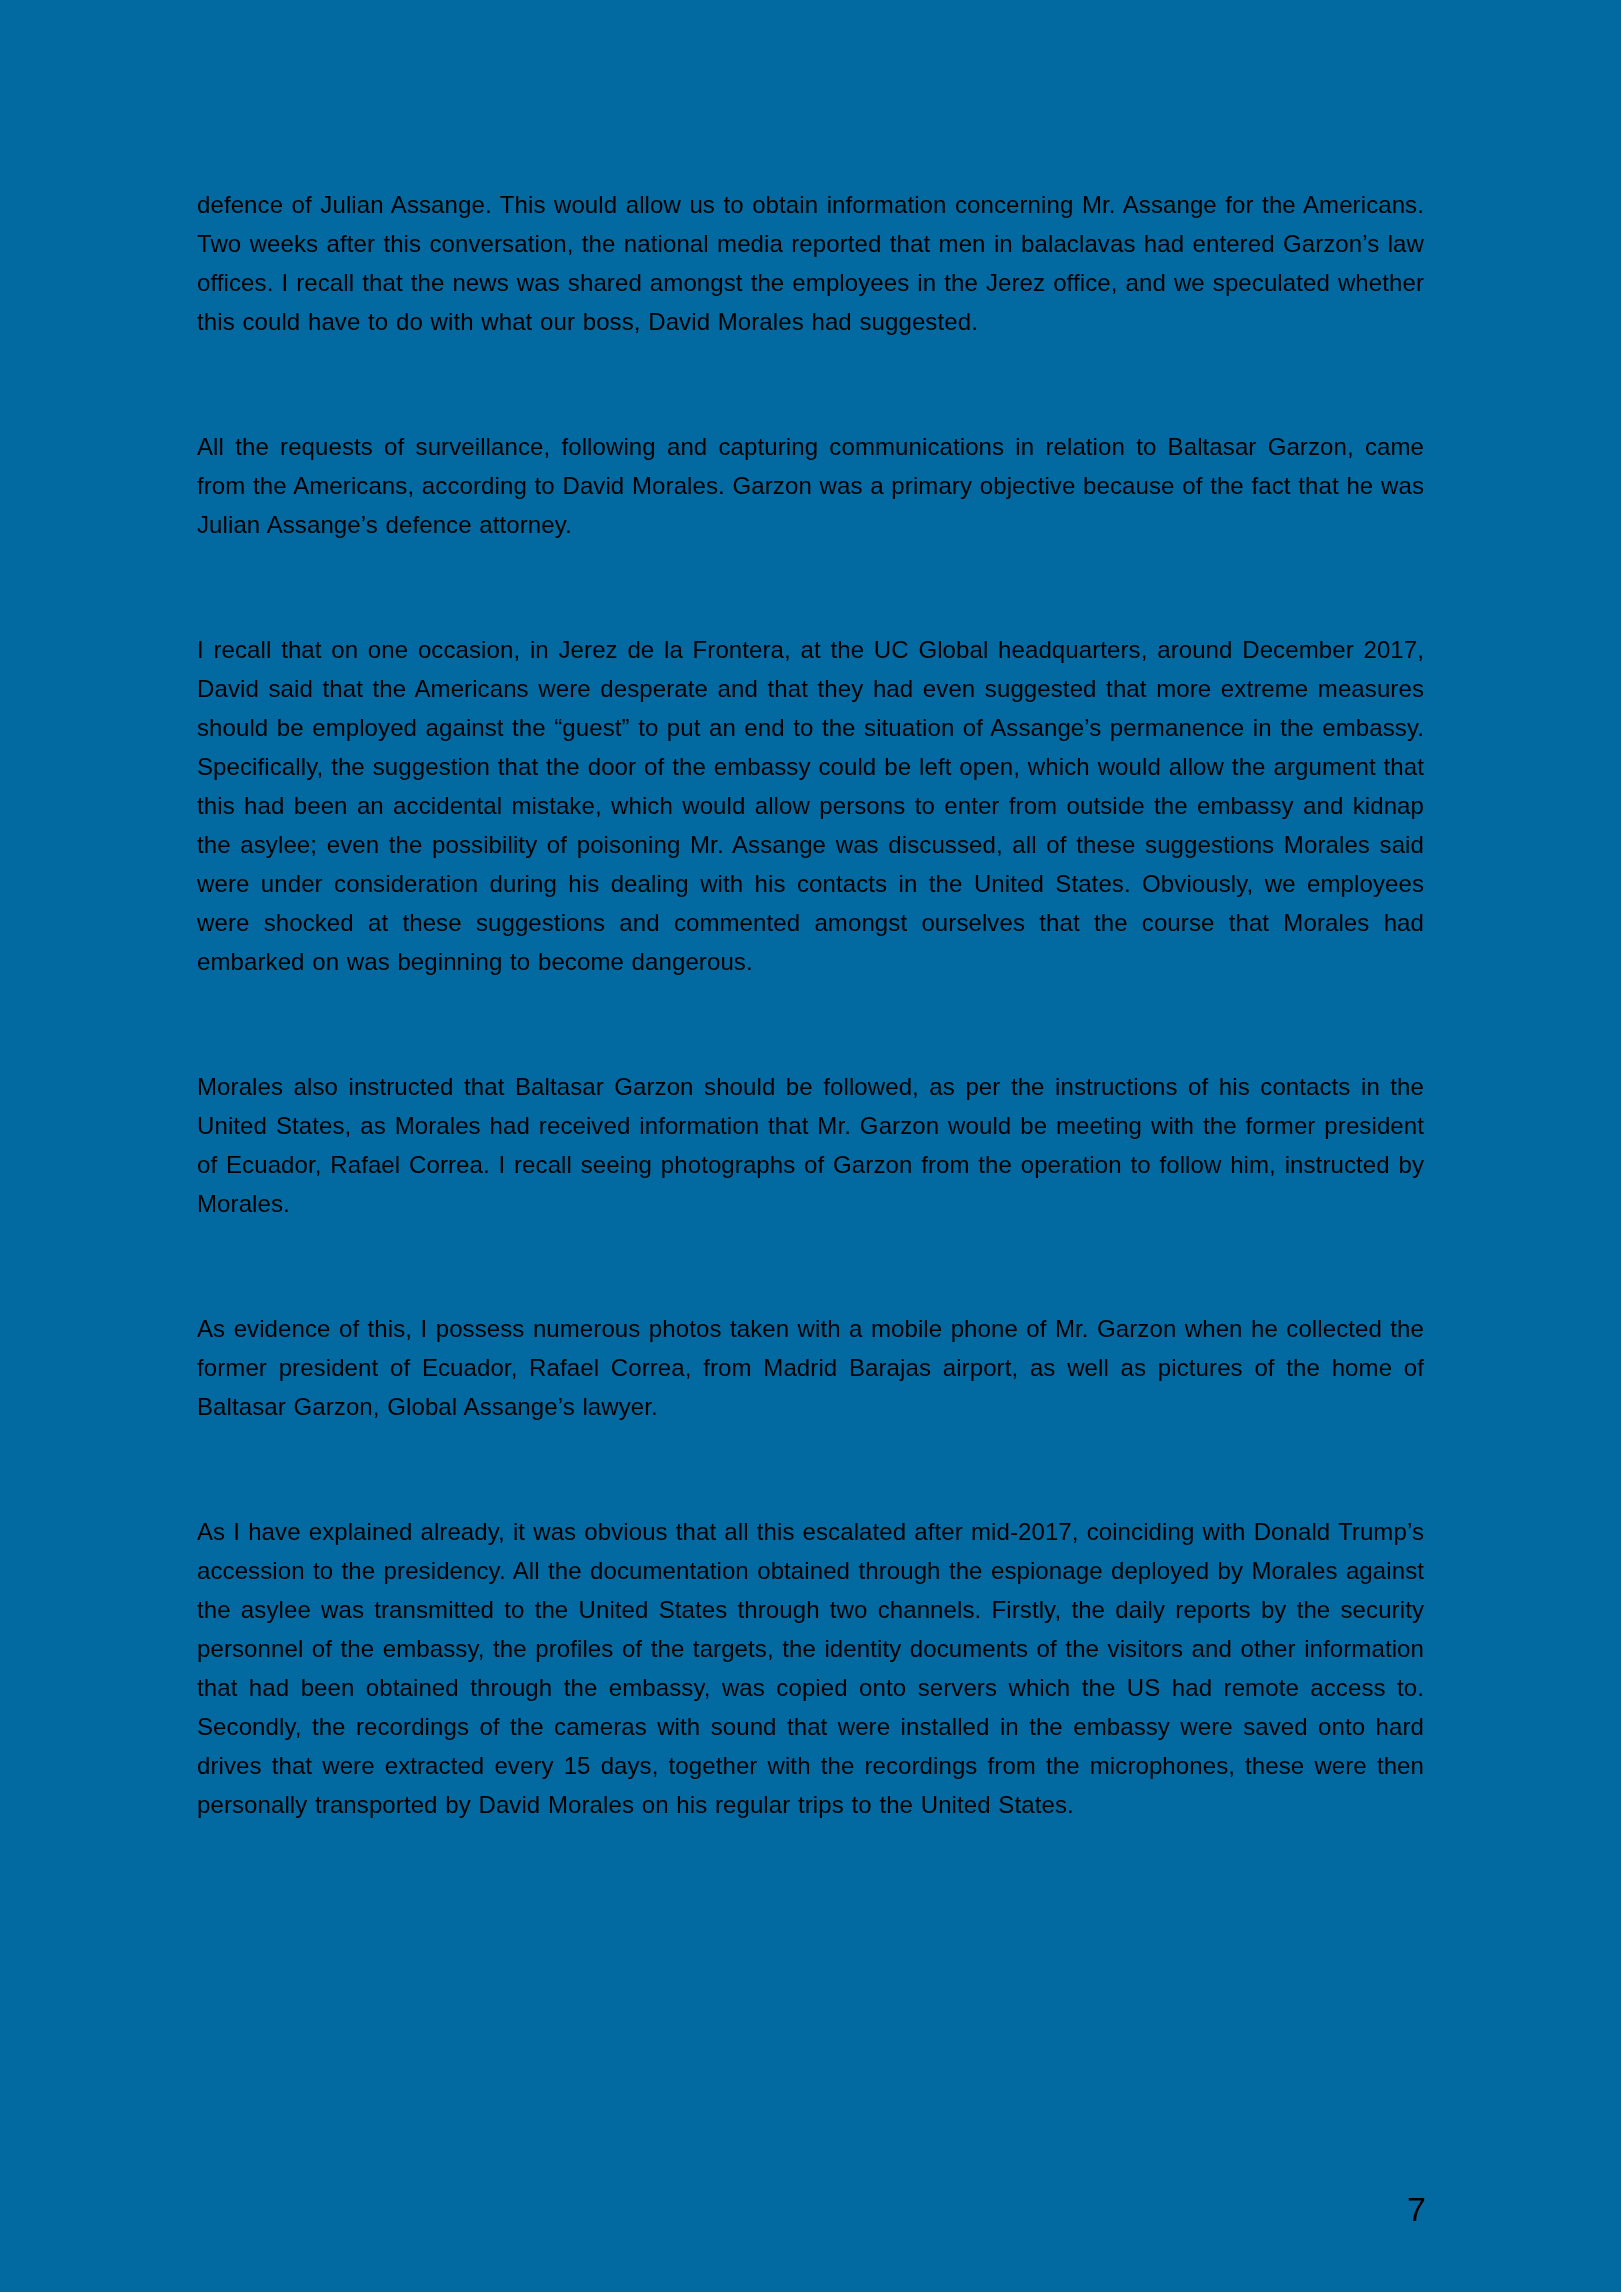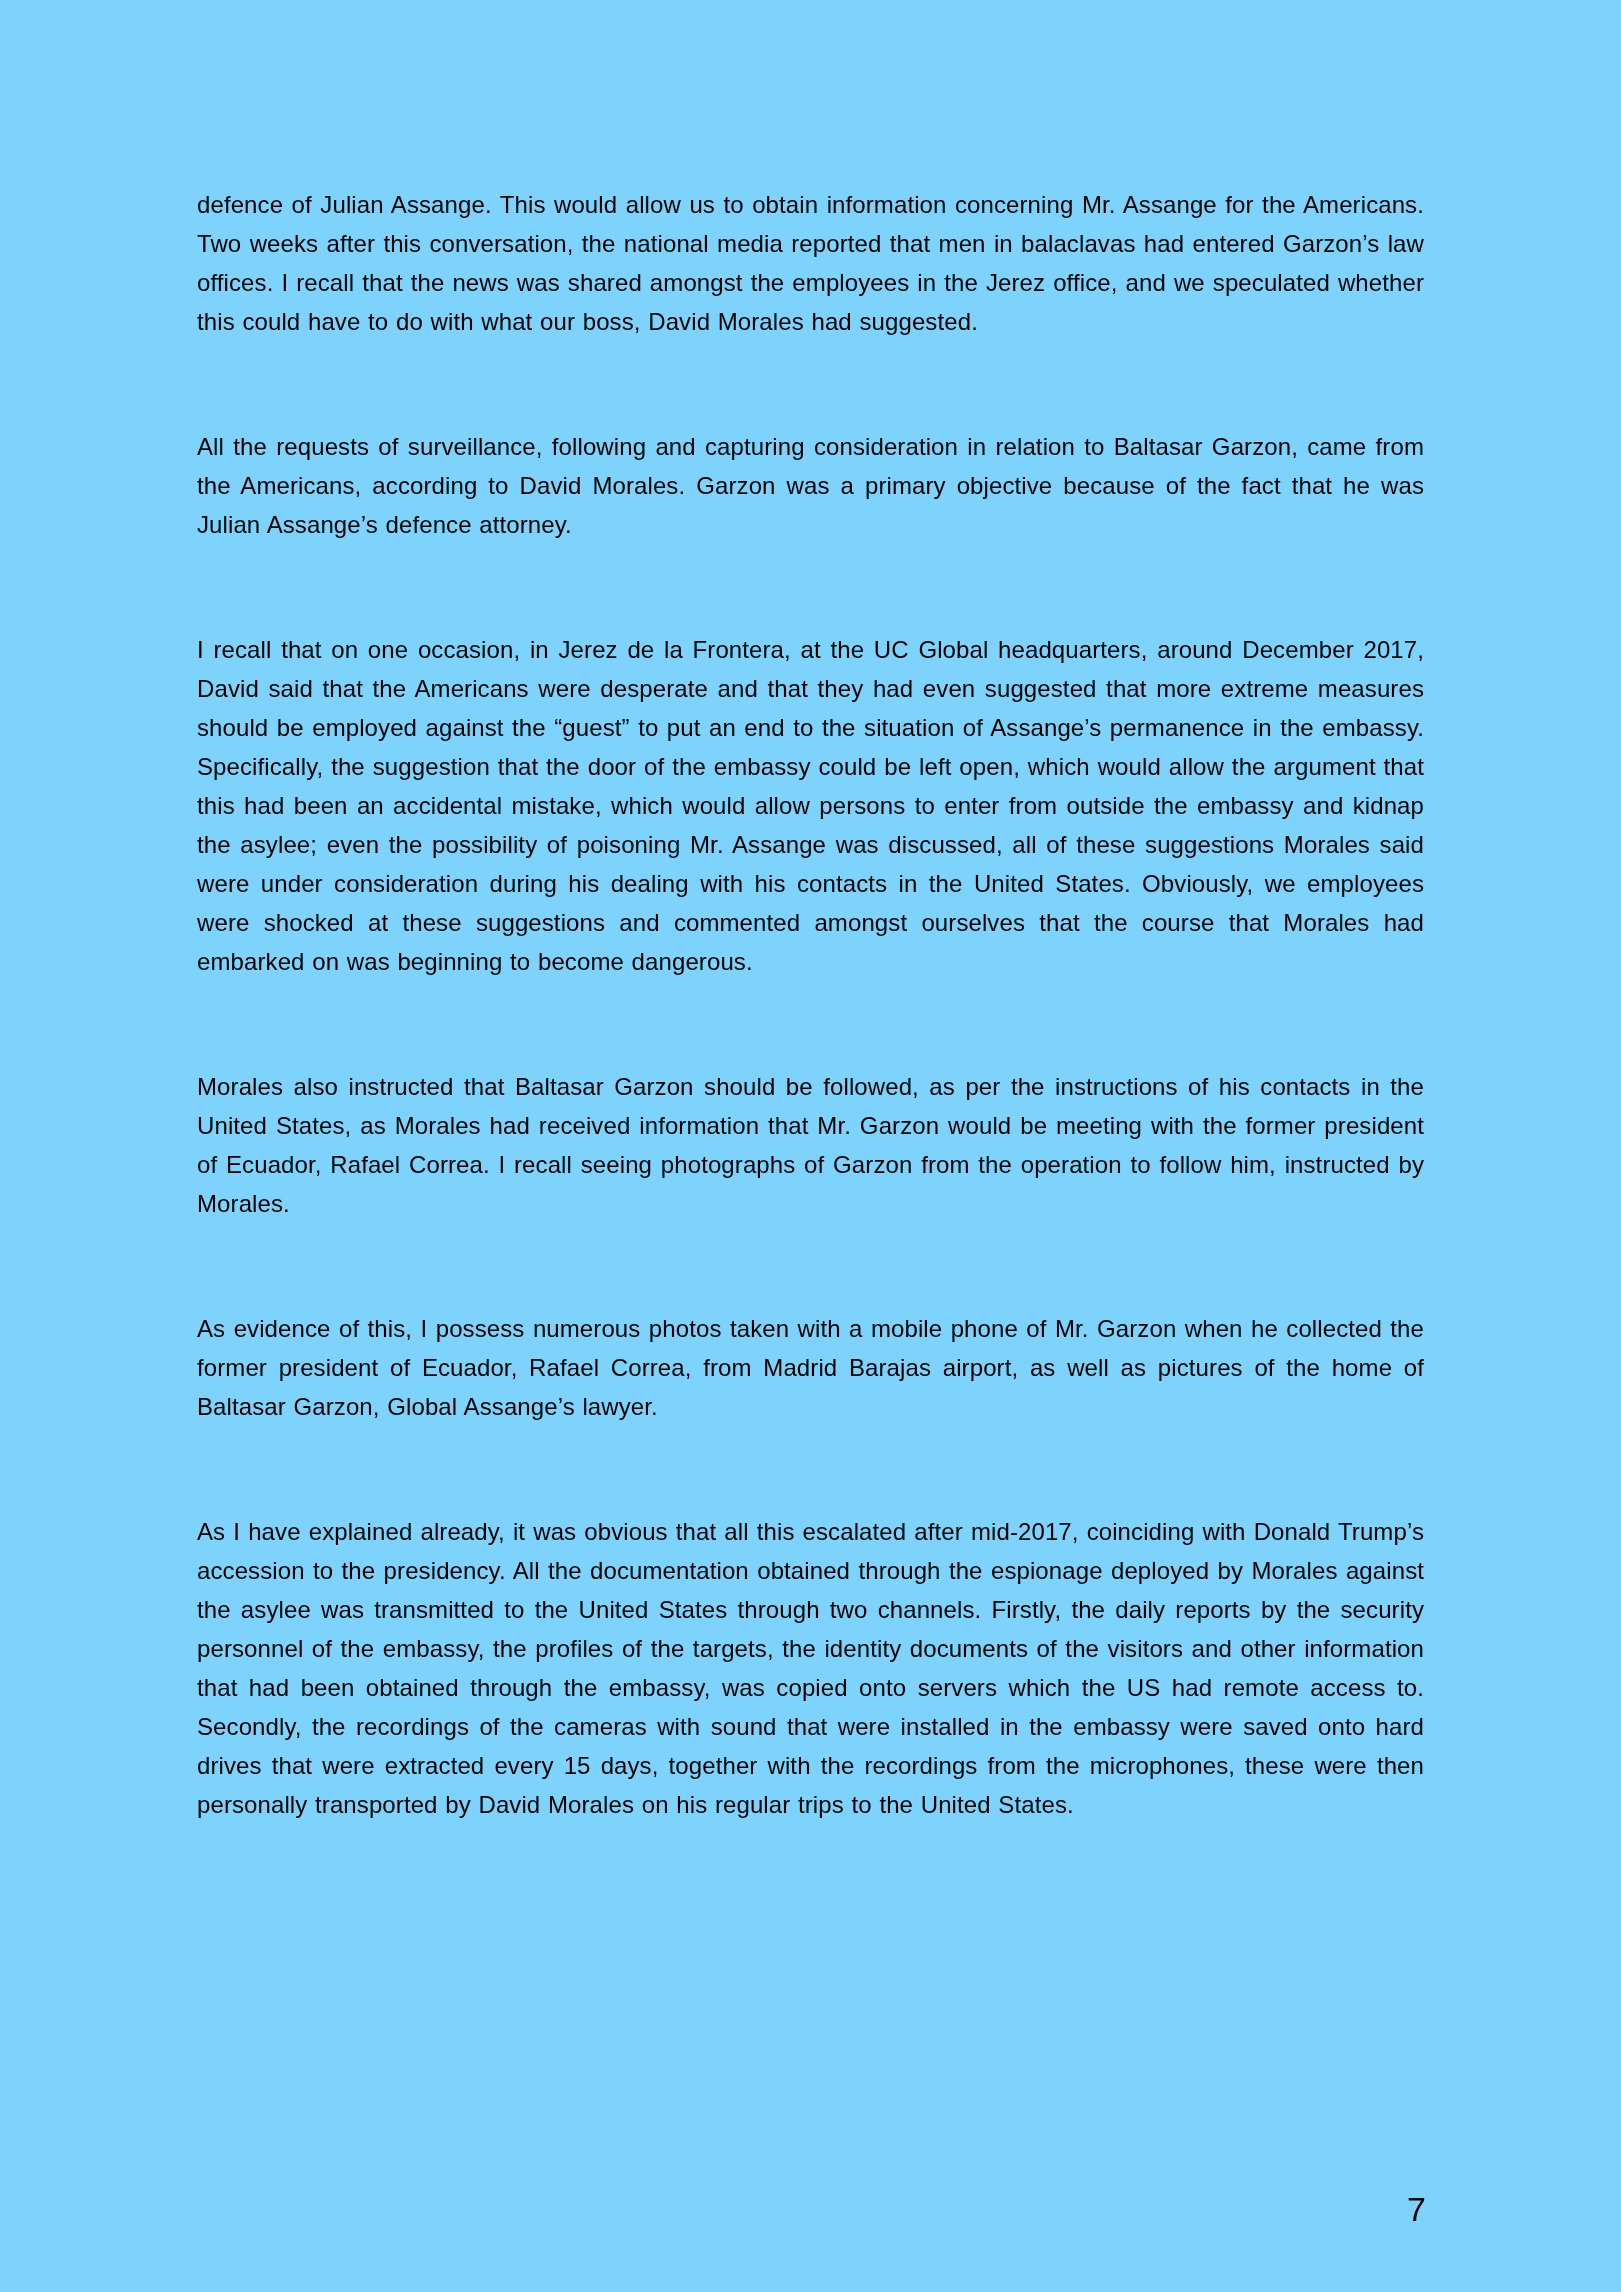--- a/index.html
+++ b/index.html
@@ -4,21 +4,21 @@
 <style>
   html, body {
     margin: 0;
     padding: 0;
     background: #ffffff;
   }
   .page {
     position: relative;
     width: 1622px;
     height: 2293px;
-    background: #7dd3fc;
+    background: #0369a1;
     overflow: hidden;
     font-family: "Liberation Sans", sans-serif;
     color: #000000;
   }
   .content {
     position: absolute;
     left: 197px;
     top: 185px;
     width: 1227px;
   }
@@ -44,21 +44,21 @@
     color: #000000;
     text-align: right;
   }
 </style>
 </head>
 <body>
 
 <div class="page">
   <div class="content">
     <p>defence of Julian Assange. This would allow us to obtain information concerning Mr. Assange for the Americans. Two weeks after this conversation, the national media reported that men in balaclavas had entered Garzon’s law offices. I recall that the news was shared amongst the employees in the Jerez office, and we speculated whether this could have to do with what our boss, David Morales had suggested.</p>
-    <p>All the requests of surveillance, following and capturing consideration in relation to Baltasar Garzon, came from the Americans, according to David Morales. Garzon was a primary objective because of the fact that he was Julian Assange’s defence attorney.</p>
+    <p>All the requests of surveillance, following and capturing communications in relation to Baltasar Garzon, came from the Americans, according to David Morales. Garzon was a primary objective because of the fact that he was Julian Assange’s defence attorney.</p>
     <p>I recall that on one occasion, in Jerez de la Frontera, at the UC Global headquarters, around December 2017, David said that the Americans were desperate and that they had even suggested that more extreme measures should be employed against the “guest” to put an end to the situation of Assange’s permanence in the embassy. Specifically, the suggestion that the door of the embassy could be left open, which would allow the argument that this had been an accidental mistake, which would allow persons to enter from outside the embassy and kidnap the asylee; even the possibility of poisoning Mr. Assange was discussed, all of these suggestions Morales said were under consideration during his dealing with his contacts in the United States. Obviously, we employees were shocked at these suggestions and commented amongst ourselves that the course that Morales had embarked on was beginning to become dangerous.</p>
     <p>Morales also instructed that Baltasar Garzon should be followed, as per the instructions of his contacts in the United States, as Morales had received information that Mr. Garzon would be meeting with the former president of Ecuador, Rafael Correa. I recall seeing photographs of Garzon from the operation to follow him, instructed by Morales.</p>
     <p>As evidence of this, I possess numerous photos taken with a mobile phone of Mr. Garzon when he collected the former president of Ecuador, Rafael Correa, from Madrid Barajas airport, as well as pictures of the home of Baltasar Garzon, Global Assange’s lawyer.</p>
     <p>As I have explained already, it was obvious that all this escalated after mid-2017, coinciding with Donald Trump’s accession to the presidency. All the documentation obtained through the espionage deployed by Morales against the asylee was transmitted to the United States through two channels. Firstly, the daily reports by the security personnel of the embassy, the profiles of the targets, the identity documents of the visitors and other information that had been obtained through the embassy, was copied onto servers which the US had remote access to. Secondly, the recordings of the cameras with sound that were installed in the embassy were saved onto hard drives that were extracted every 15 days, together with the recordings from the microphones, these were then personally transported by David Morales on his regular trips to the United States.</p>
   </div>
   <div class="page-number">7</div>
 </div>
 
 
 </body></html>

